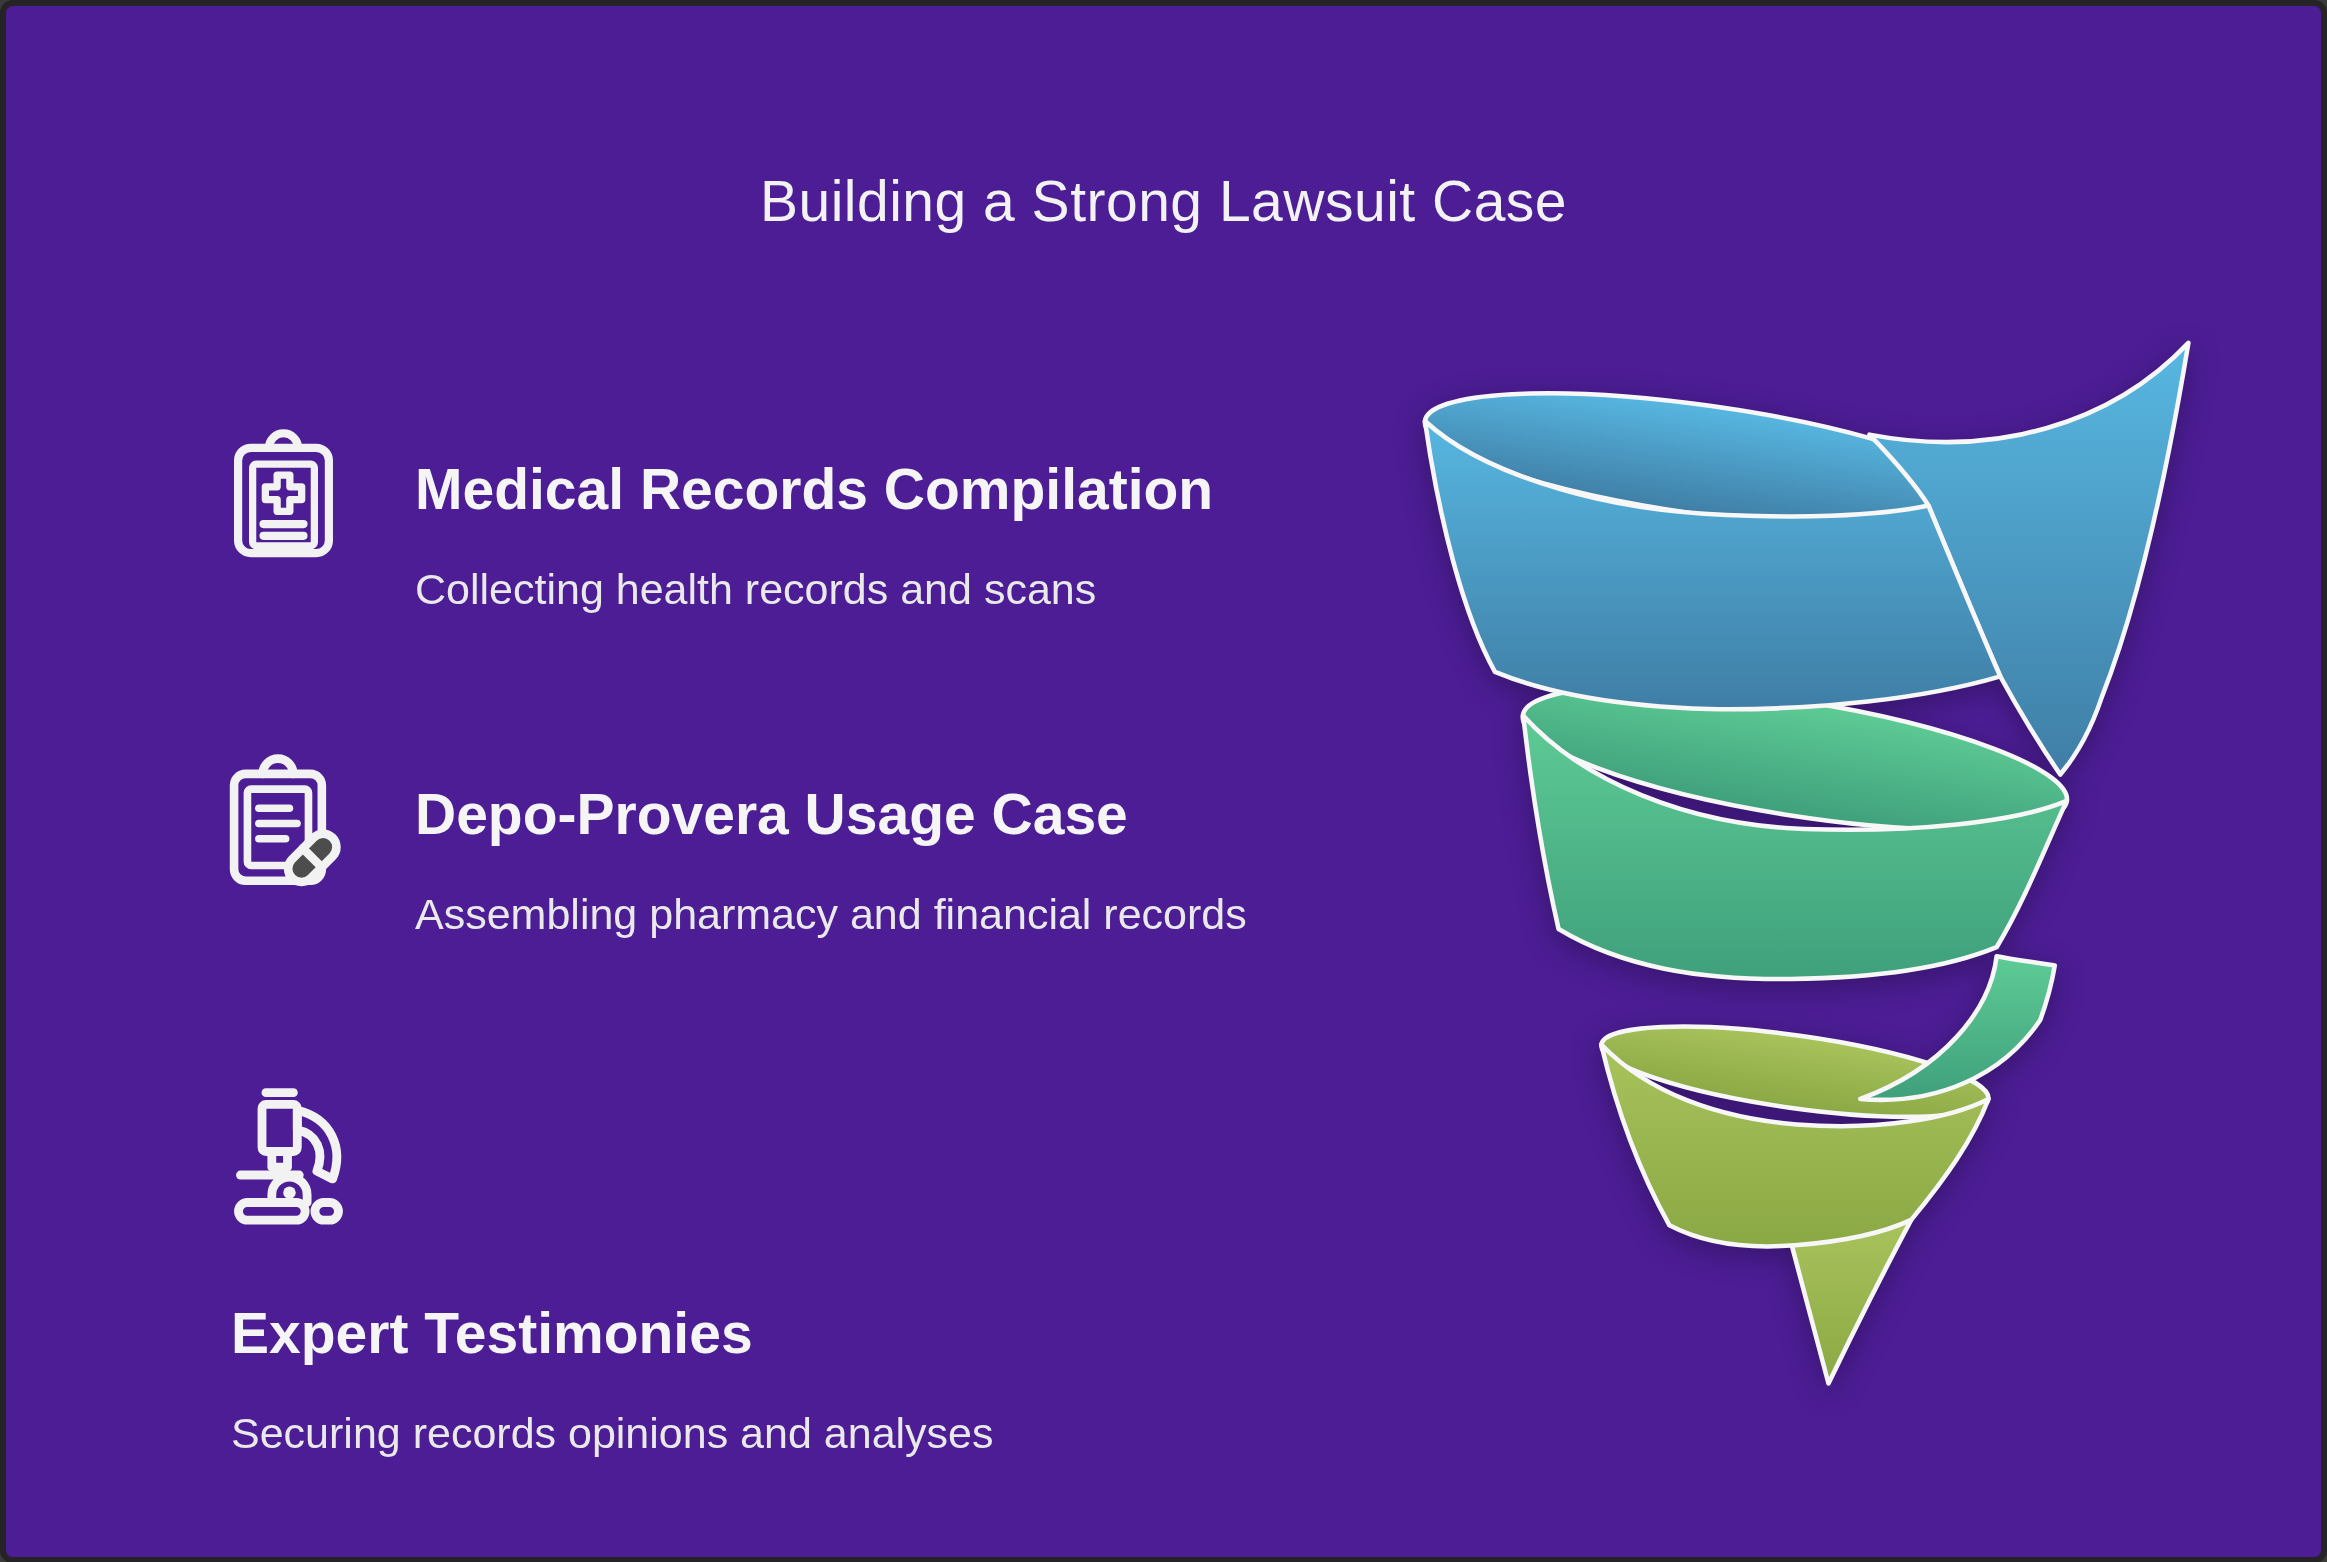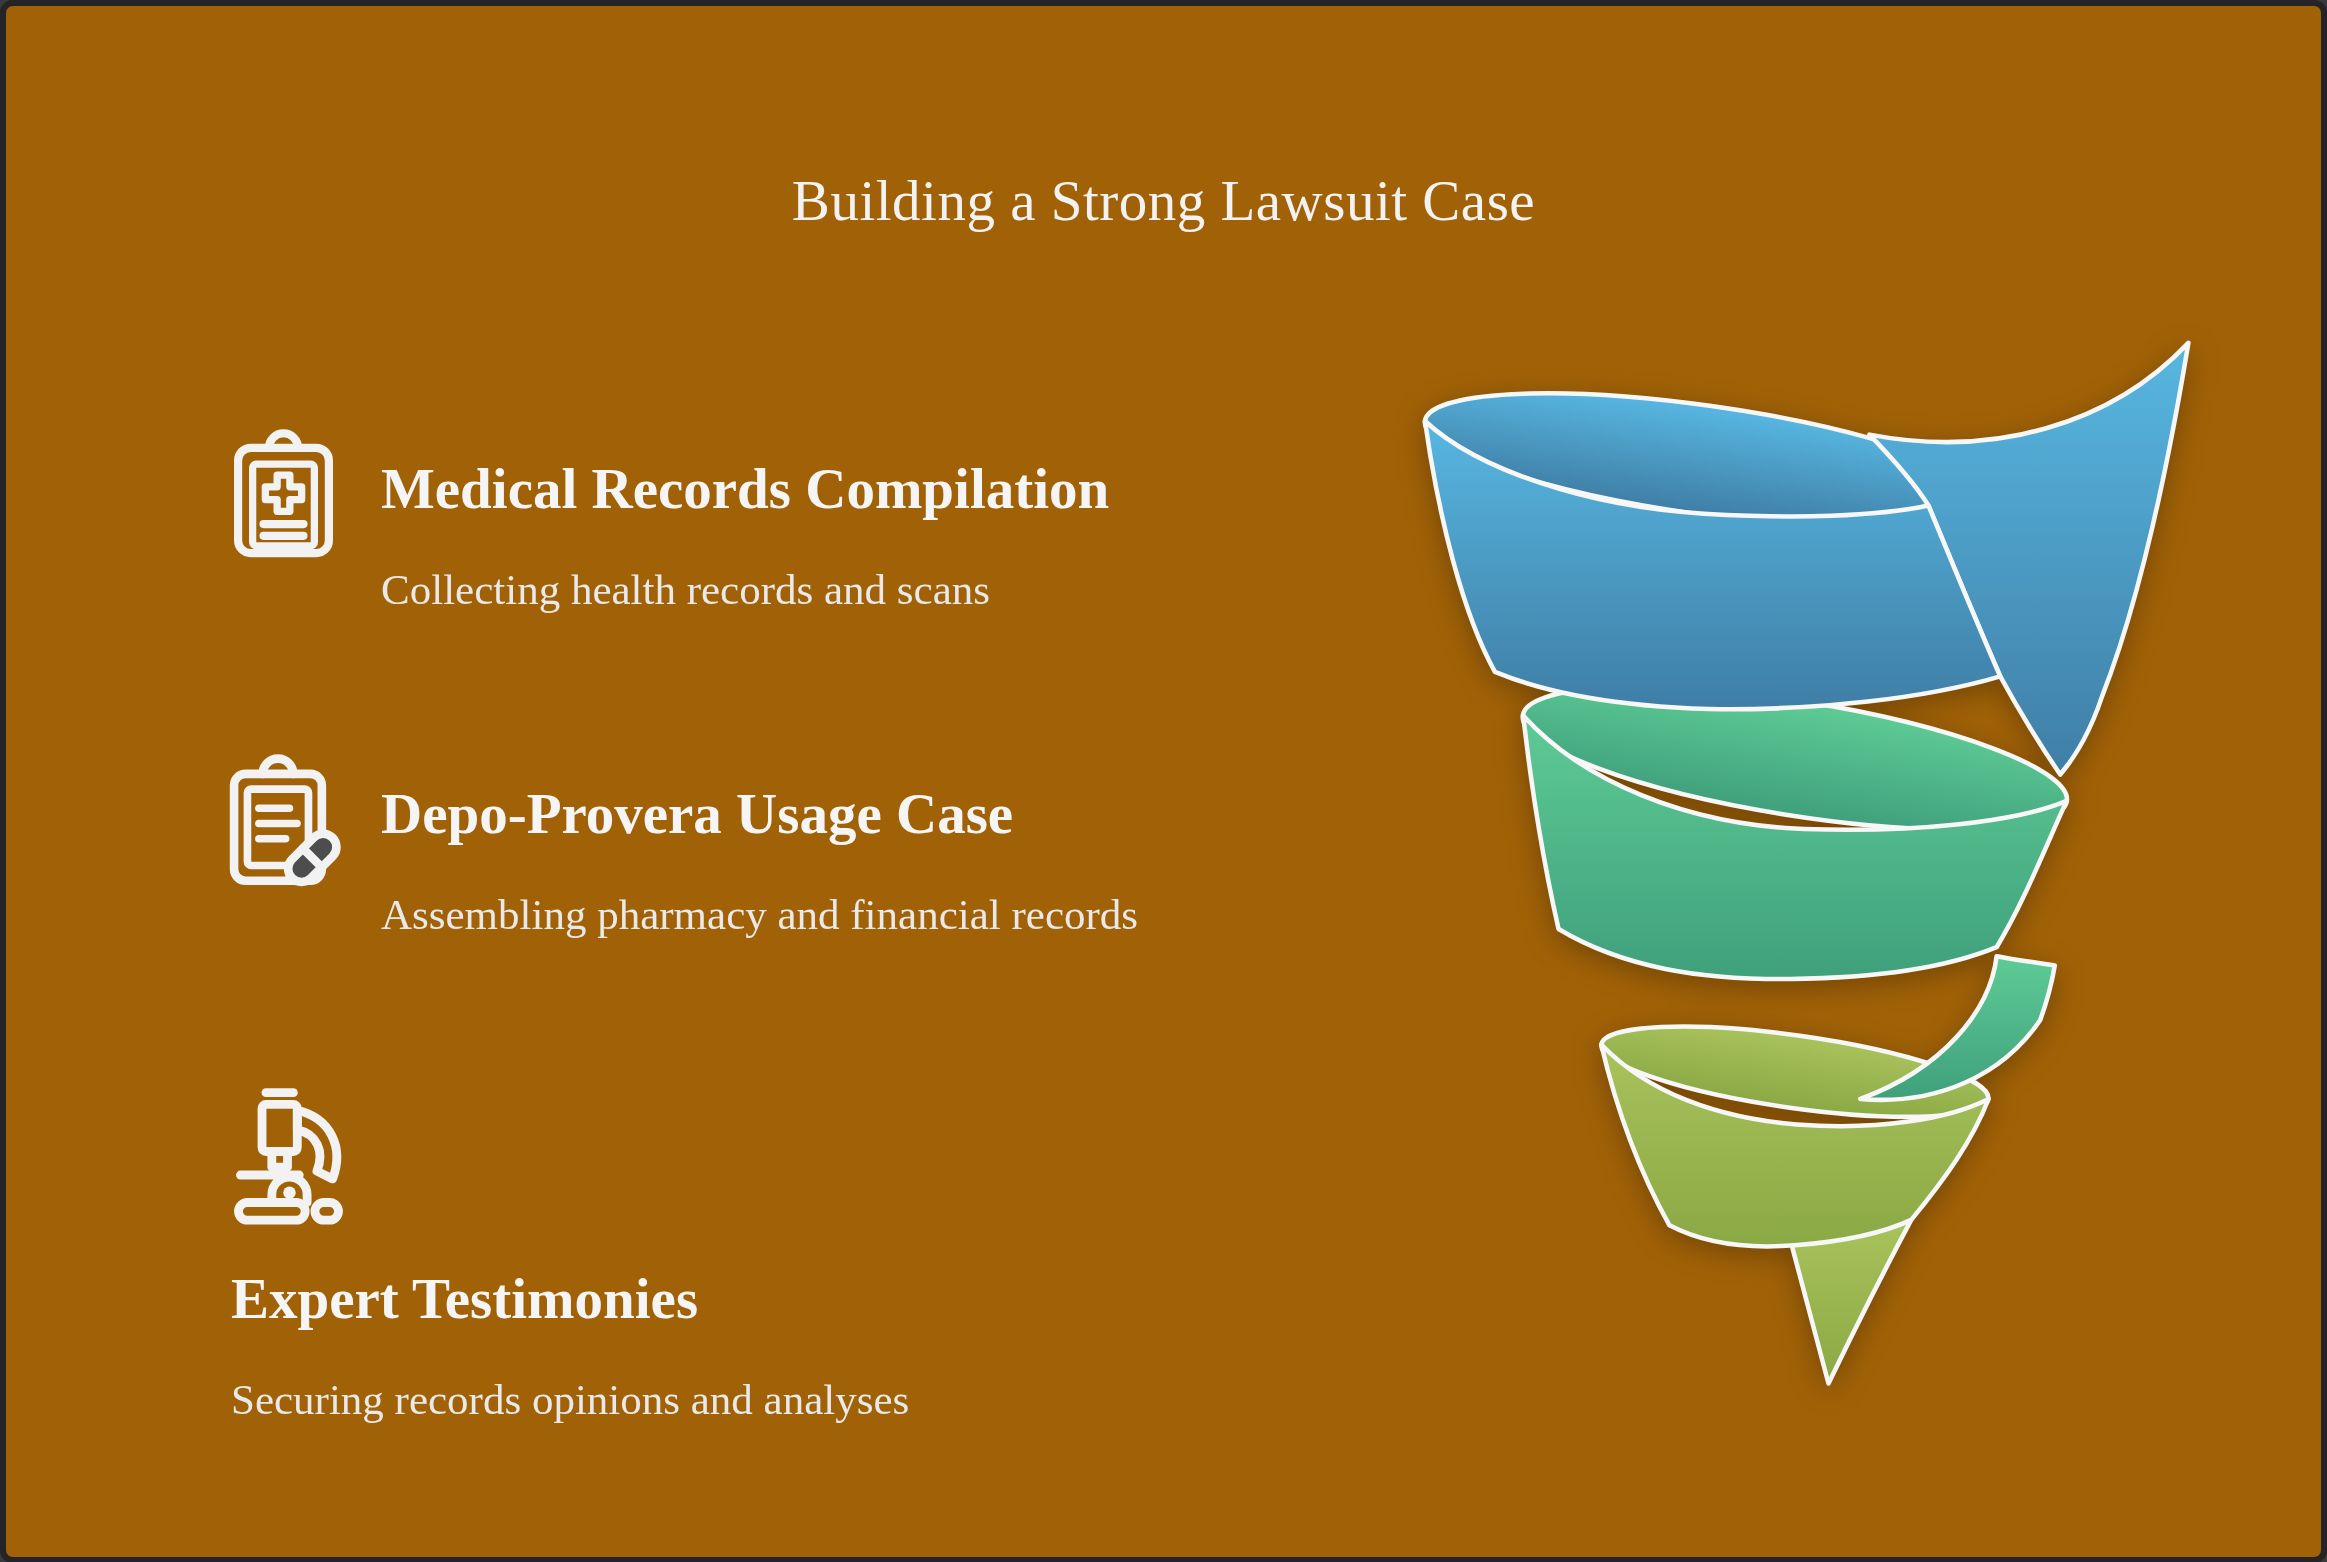--- a/index.html
+++ b/index.html
@@ -1,39 +1,39 @@
 <!DOCTYPE html>
 <html style="font-size:14.5px"><head>
 <meta charset="utf-8">
 <style>
   html, body { margin: 0; padding: 0; background: #3a3a3a; }
   .canvas {
     position: relative;
     width: 2327px;
     height: 1563px;
-    background: #a16207;
+    background: #4c1d95;
     border: 6.4px solid #252325;
     border-radius: 12.7px;
     box-sizing: border-box;
     overflow: hidden;
-    font-family: Liberation Serif, serif;
+    font-family: Liberation Sans, sans-serif;
   }
   .page-title {
     position: absolute;
     top: 162px;
     left: 0;
     width: 100%;
     text-align: center;
     font-size: 57px;
     font-weight: 500;
     letter-spacing: 0.5px;
     color: #f2f2f2;
   }
   .rows { position: absolute; left: 214px; top: 0; width: 1182px; }
-  .row { position: absolute; left: 0; display: flex; align-items: flex-start; }
+  .row { position: absolute; left: 0; display: flex; align-items: flex-start; gap: 34px; }
   .row-1 { top: 411px; }
   .row-2 { top: 736px; }
   .row-3 { top: 1062px; flex-direction: column; }
   .icon-box { width: 150px; margin-top: 9px; flex: 0 0 150px; }
   .icon-box svg { display: block; }
   .txt { padding-left: 11px; }
   .item-title {
     margin-top: 41px;
     font-size: 57px;
     font-weight: 700;

